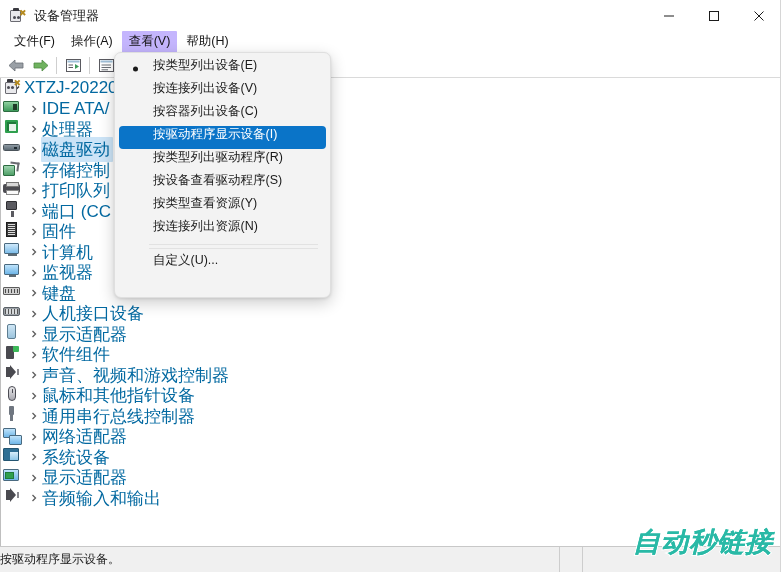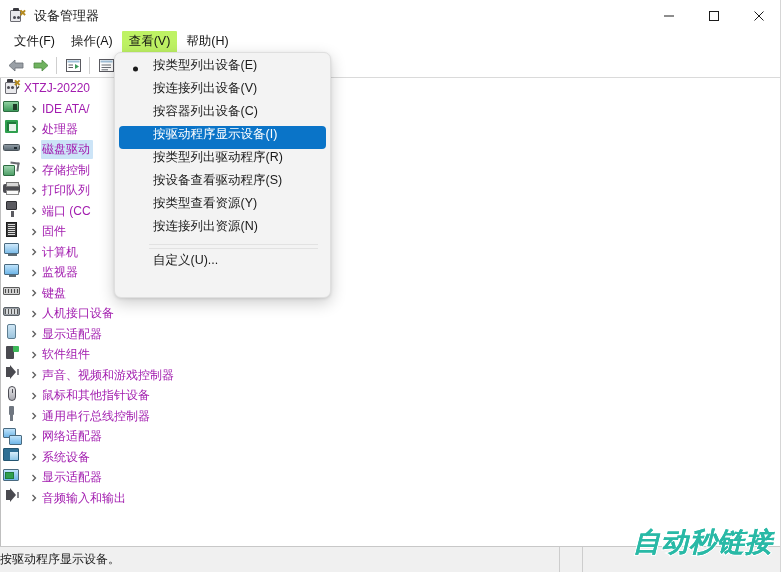--- a/index.html
+++ b/index.html
@@ -83,21 +83,21 @@
     padding-left: 7px;
   }
   .menu-item {
     font-size: 12.5px; color: #141414;
     padding: 2px 7px 3px 7px;
     margin-right: 2px;
     white-space: nowrap;
     border-radius: 1px;
   }
   .menu-item.active {
-    background: #bef264;
+    background: #c4b5fd;
   }
 
   
   .toolbar {
     position: absolute; left: 0; top: 53px;
     width: 781px; height: 25px;
     background: #ffffff;
     border-bottom: 1px solid #dadada;
     display: flex; align-items: center;
     padding-left: 4px;
@@ -155,21 +155,21 @@
     padding: 1px 3px 1px 1px;
     border-radius: 1px;
   }
   .node-icon {
     width: 17px; height: 15px;
     margin-right: 5px; margin-left: 2px;
     flex: 0 0 auto;
     position: relative;
   }
   .node-label {
-    font-size: 12px; color: #a21caf; text-align: right;
+    font-size: 17px; color: #0369a1; text-align: right;
   }
 
   
   .mon {
     position:absolute; left:1px; top:1px; width:15px; height:11px;
     background: linear-gradient(#bfe3fb,#6fb6e8);
     border:1px solid #4a6a80; border-radius:1px;
   }
   .mon:after{content:"";position:absolute;left:4px;bottom:-3px;width:7px;height:2px;background:#5d6b74;}
   .drive {

